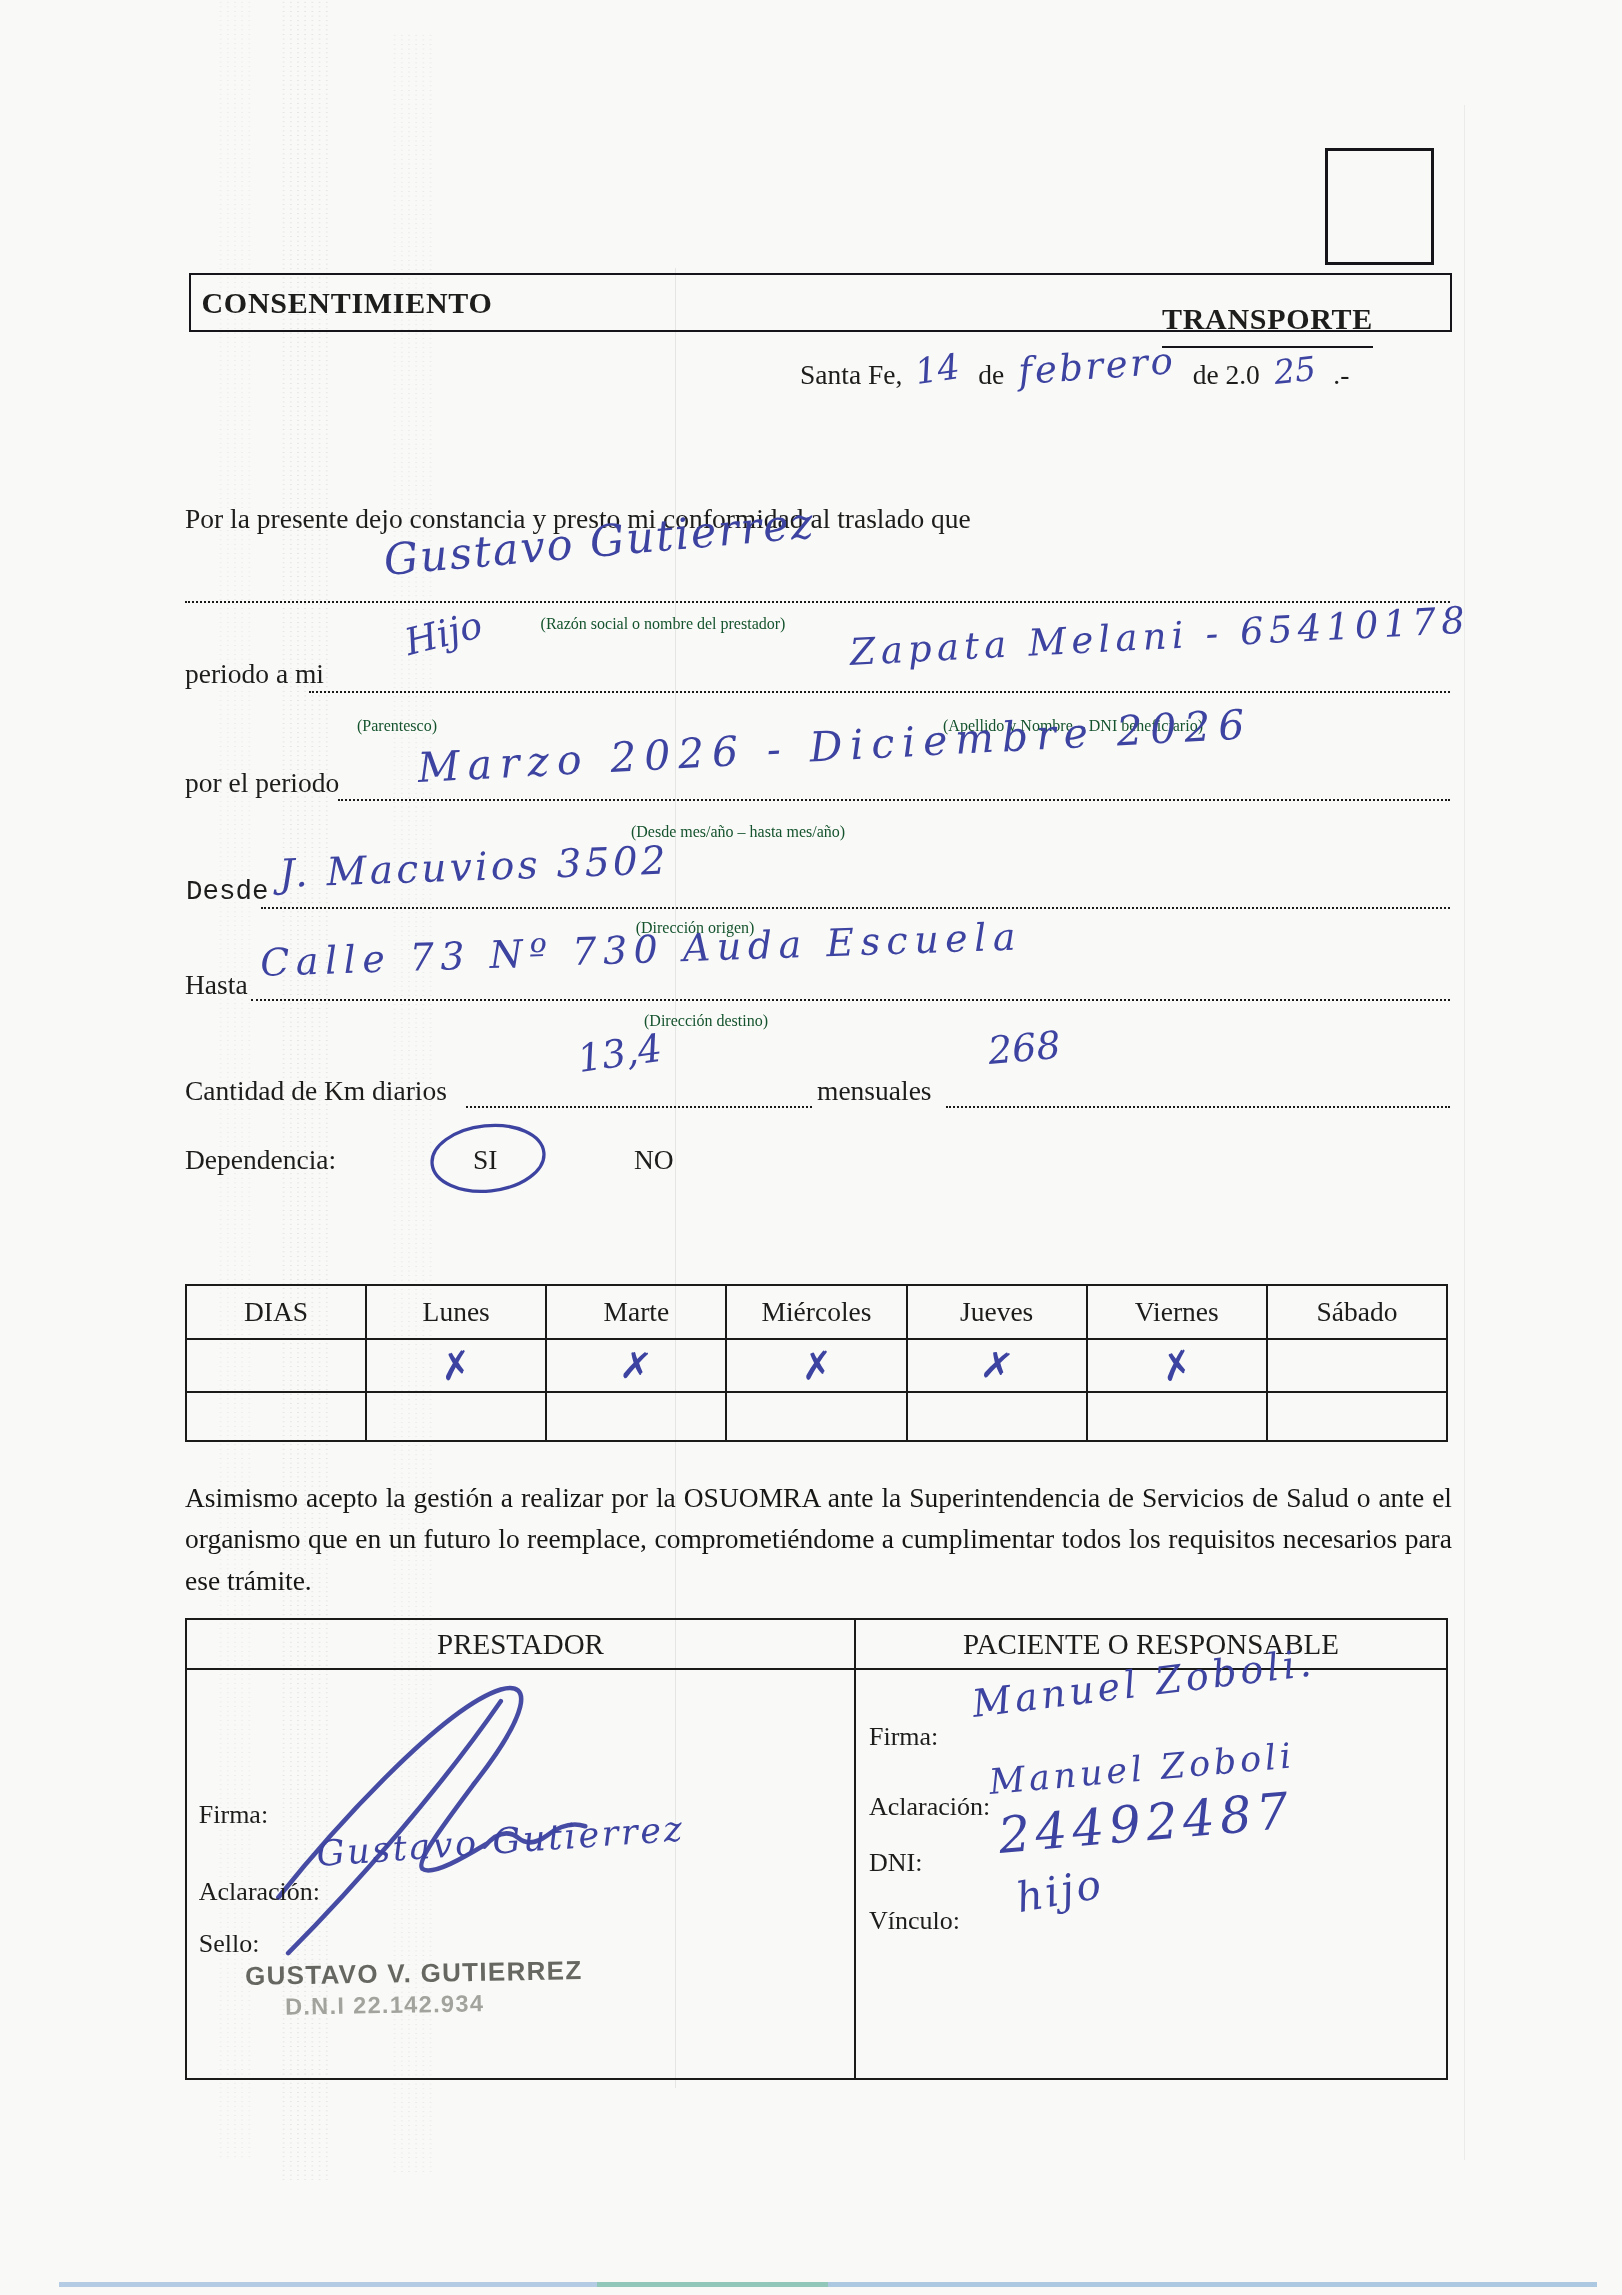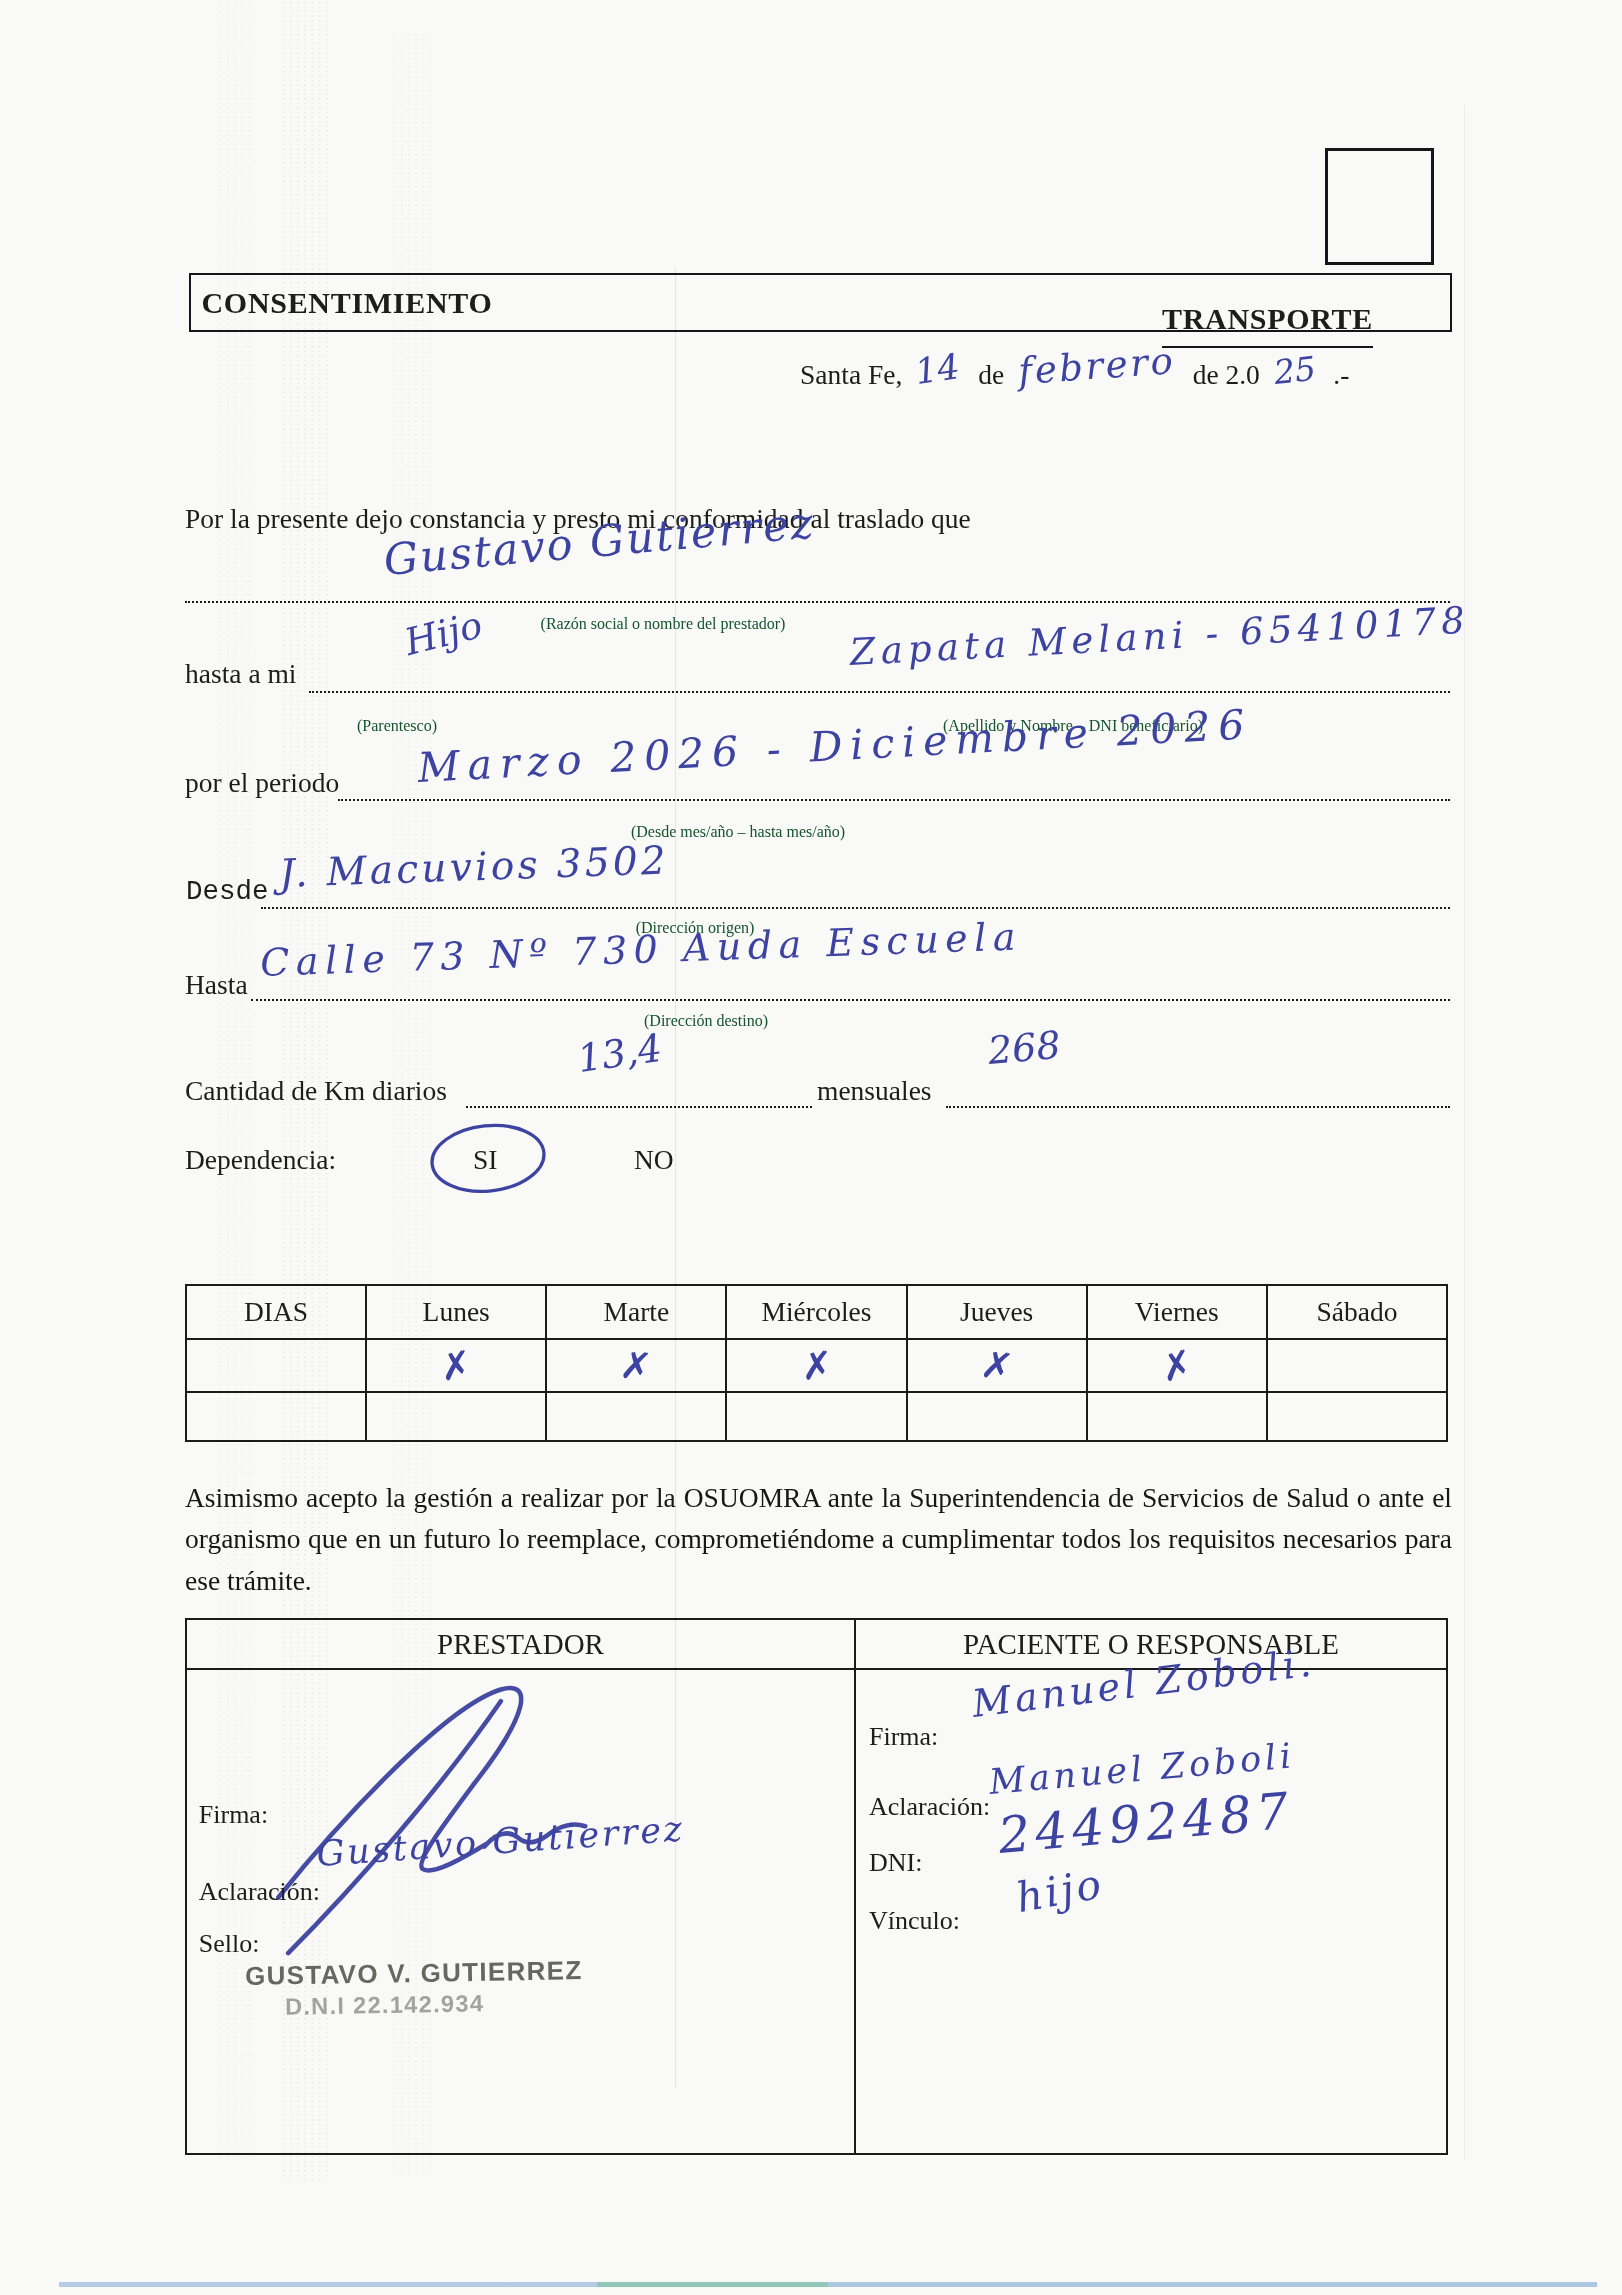--- a/index.html
+++ b/index.html
@@ -59,21 +59,21 @@
   tr td:nth-child(4) .xm { transform:rotate(-4deg); }
   tr td:nth-child(5) .xm { transform:rotate(9deg); }
   tr td:nth-child(6) .xm { transform:rotate(-12deg); }
   
   .acceptance {
     position:absolute; left:185px; top:1477px; width:1267px;
     font-size:27.5px; line-height:1.5; text-align:justify; color:#171715;
   }
   
   .sig-table {
-    position:absolute; left:185px; top:1618px; width:1263px; height:537px;
+    position:absolute; left:185px; top:1618px; width:1263px; height:462px;
     border:2.6px solid #1b1b19; box-sizing:border-box;
     display:grid; grid-template-columns:669px 1fr; grid-template-rows:50px 1fr;
   }
   .sig-head { display:flex; align-items:center; justify-content:center;
     font-size:29px; border-bottom:2.6px solid #1b1b19; }
   .sig-head.lft { border-right:2px solid #1b1b19; }
   .sig-cell { position:relative; }
   .sig-cell.lft { border-right:2px solid #1b1b19; }
   .sig-label { position:absolute; font-size:26px; white-space:nowrap;text-align:right; }
   .stamp { position:absolute; font-family:"Liberation Sans", sans-serif; font-weight:bold;
@@ -108,21 +108,21 @@
     <span class="hw" style="font-size:33px; transform:rotate(-6deg);">25</span>
     <span>.-</span>
   </div>
 
   <div class="pt" style="left:185px; top:503px;">Por la presente dejo constancia y presto mi conformidad al traslado que</div>
 
   <div class="hw" style="left:386px; top:535px; font-size:43px; letter-spacing:2px; transform:rotate(-5deg);">Gustavo Gutierrez</div>
   <div class="dot" style="left:185px; top:601px; width:1265px;"></div>
   <div class="caption" style="left:663px; top:615px;">(Razón social o nombre del prestador)</div>
 
-  <div class="pt" style="left:185px; top:658px;">hasta a mi</div>
+  <div class="pt" style="left:185px; top:658px;">periodo a mi</div>
   <div class="dot" style="left:309px; top:691px; width:1141px;"></div>
   <div class="hw" style="left:411px; top:621px; font-size:37px; transform:rotate(-14deg);">Hijo</div>
   <div class="hw" style="left:851px; top:631px; font-size:37px; letter-spacing:5.2px; transform:rotate(-3deg);">Zapata Melani - 65410178</div>
   <div class="caption" style="left:397px; top:717px;">(Parentesco)</div>
   <div class="caption" style="left:1073px; top:717px;">(Apellido y Nombre – DNI beneficiario)</div>
 
   <div class="pt" style="left:185px; top:767px;">por el periodo</div>
   <div class="dot" style="left:338px; top:799px; width:1112px;"></div>
   <div class="hw" style="left:419px; top:744px; font-size:41px; letter-spacing:7.9px; transform:rotate(-3deg);">Marzo 2026 - Diciembre 2026</div>
   <div class="caption" style="left:738px; top:823px;">(Desde mes/año – hasta mes/año)</div>

